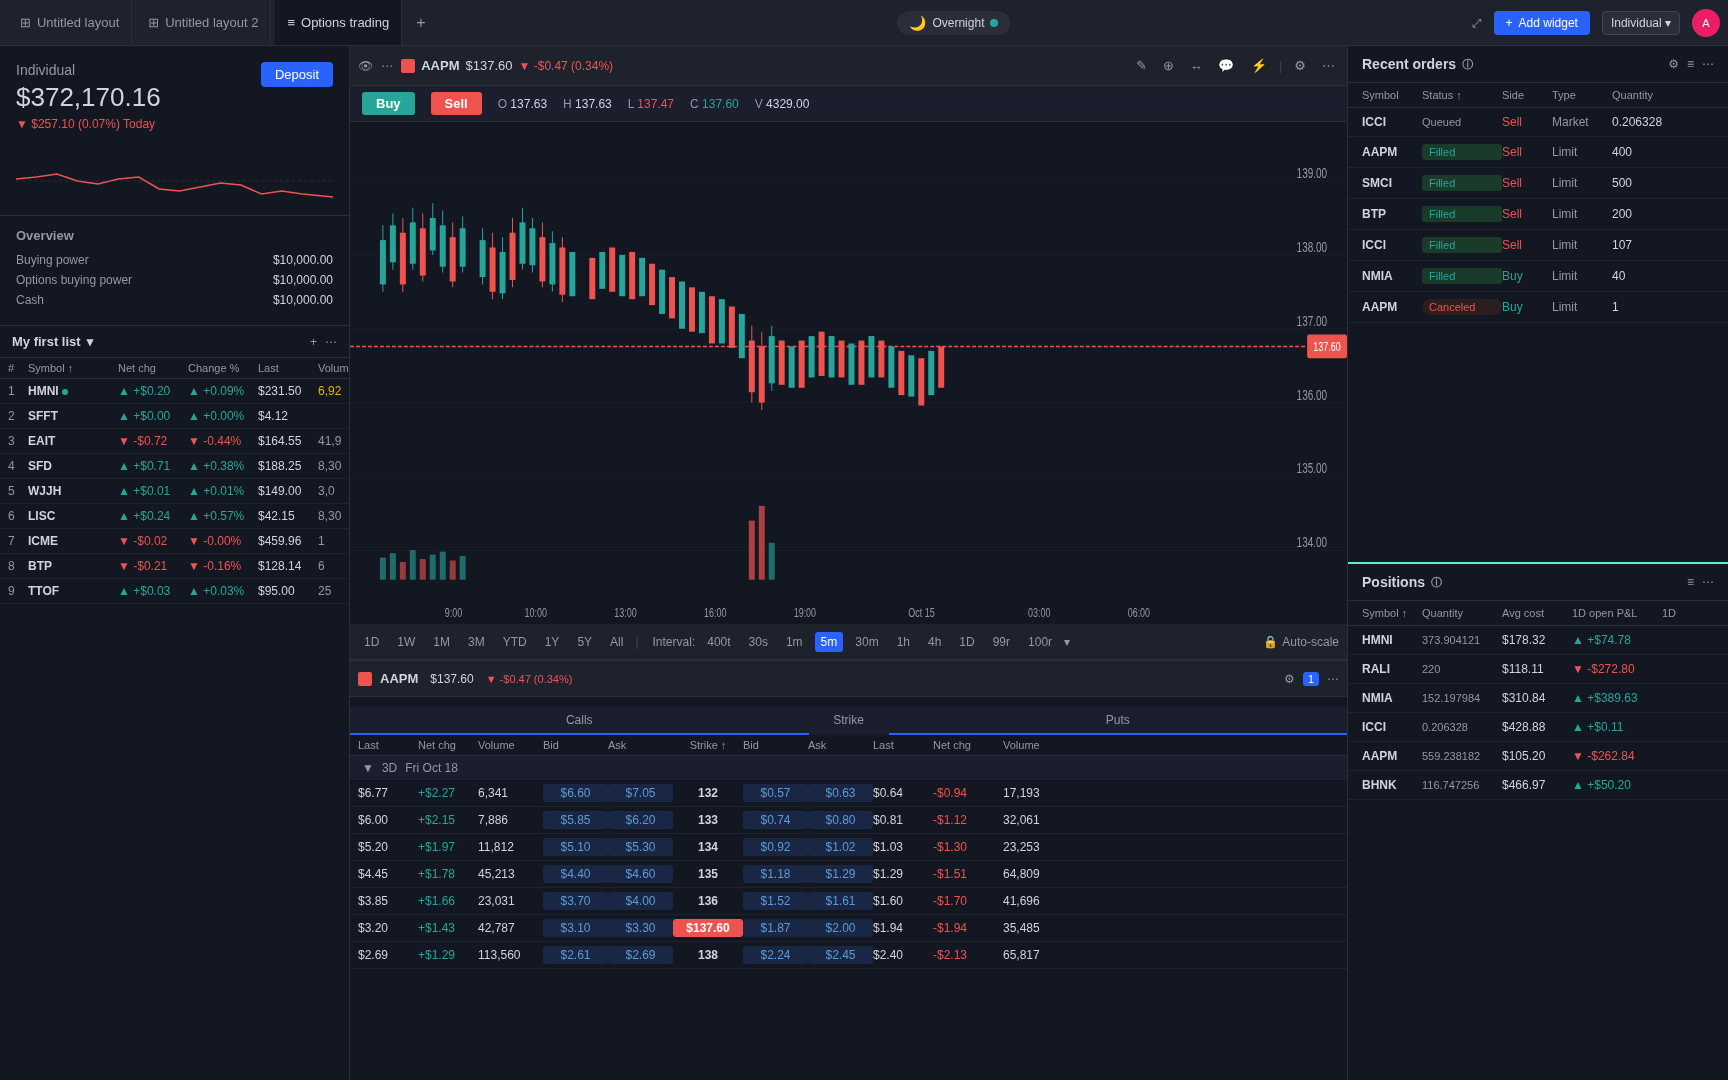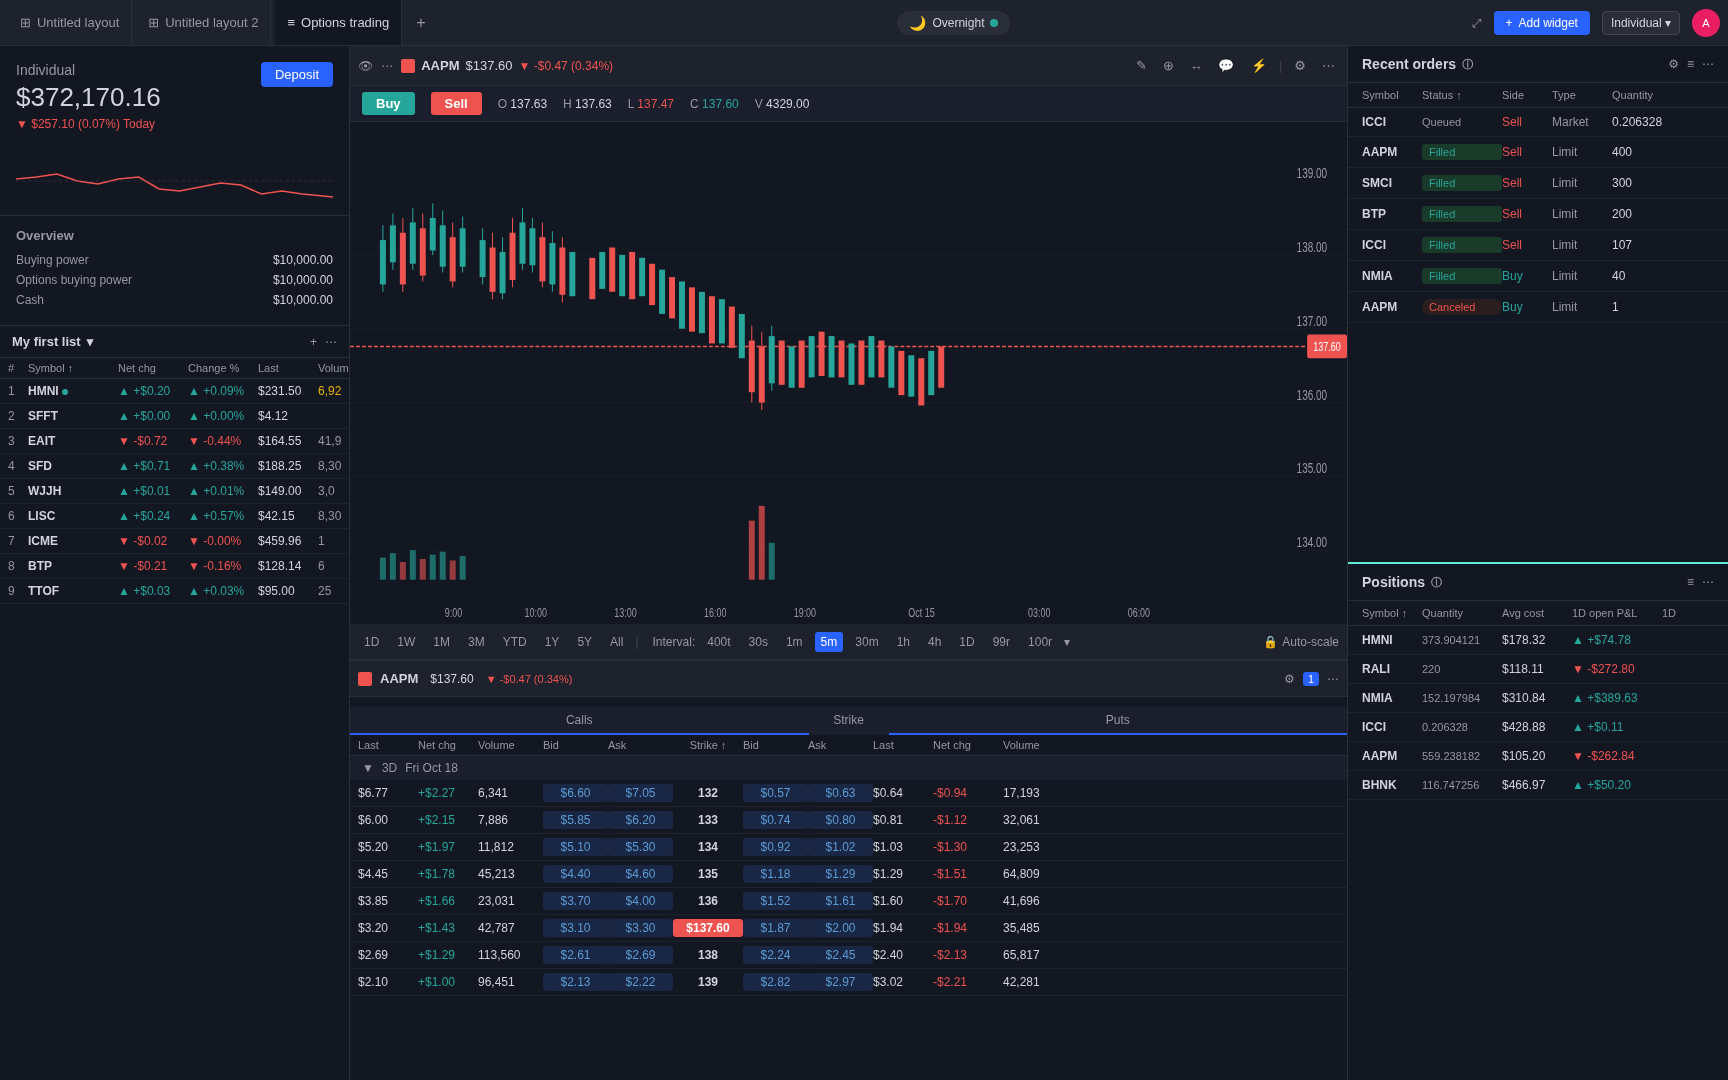--- a/index.html
+++ b/index.html
@@ -608,33 +608,20 @@
     <span>113,560</span>
     <span class="bid-cell">$2.61</span>
     <span class="ask-cell">$2.69</span>
     <span class="strike-cell">138</span>
     <span class="bid-cell">$2.24</span>
     <span class="ask-cell">$2.45</span>
     <span>$2.40</span>
     <span class="down">-$2.13</span>
     <span>65,817</span>
   </div>
-          <div class="options-row">
-    <span>$2.10</span>
-    <span class="up">+$1.00</span>
-    <span>96,451</span>
-    <span class="bid-cell">$2.13</span>
-    <span class="ask-cell">$2.22</span>
-    <span class="strike-cell">139</span>
-    <span class="bid-cell">$2.82</span>
-    <span class="ask-cell">$2.97</span>
-    <span>$3.02</span>
-    <span class="down">-$2.21</span>
-    <span>42,281</span>
-  </div>
         </div>
     </div>
   </div>
 
   <div class="right-panel">
 
     <div class="orders-section">
       <div class="section-header">
         <div class="section-title">
           <span>Recent orders</span>
@@ -666,21 +653,21 @@
     <span class="status-filled">Filled</span>
     <span class="side-sell">Sell</span>
     <span style="color:#9598a1">Limit</span>
     <span>400</span>
   </div>
           <div class="orders-row">
     <span style="font-weight:600">SMCI</span>
     <span class="status-filled">Filled</span>
     <span class="side-sell">Sell</span>
     <span style="color:#9598a1">Limit</span>
-    <span>300</span>
+    <span>500</span>
   </div>
           <div class="orders-row">
     <span style="font-weight:600">BTP</span>
     <span class="status-filled">Filled</span>
     <span class="side-sell">Sell</span>
     <span style="color:#9598a1">Limit</span>
     <span>200</span>
   </div>
           <div class="orders-row">
     <span style="font-weight:600">ICCI</span>

